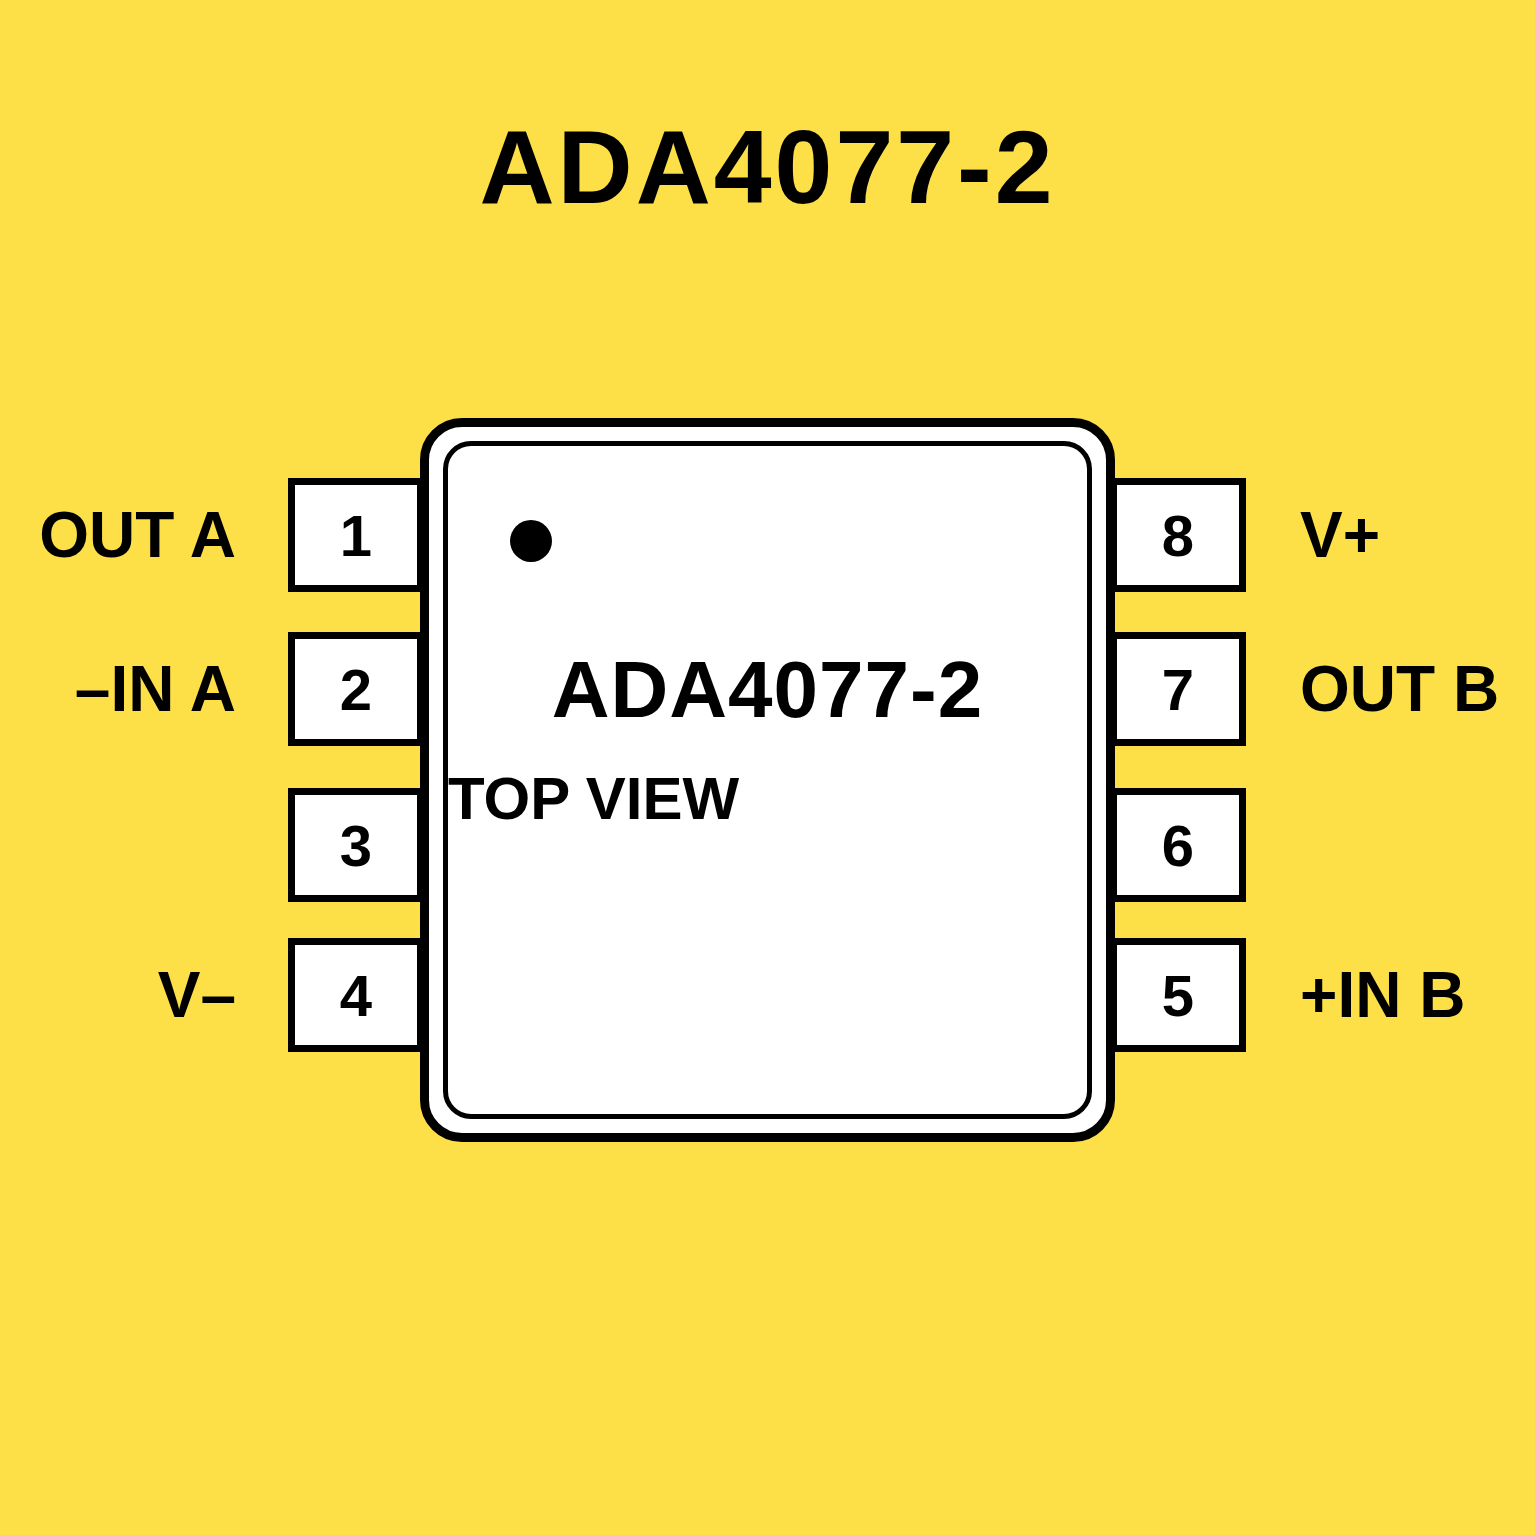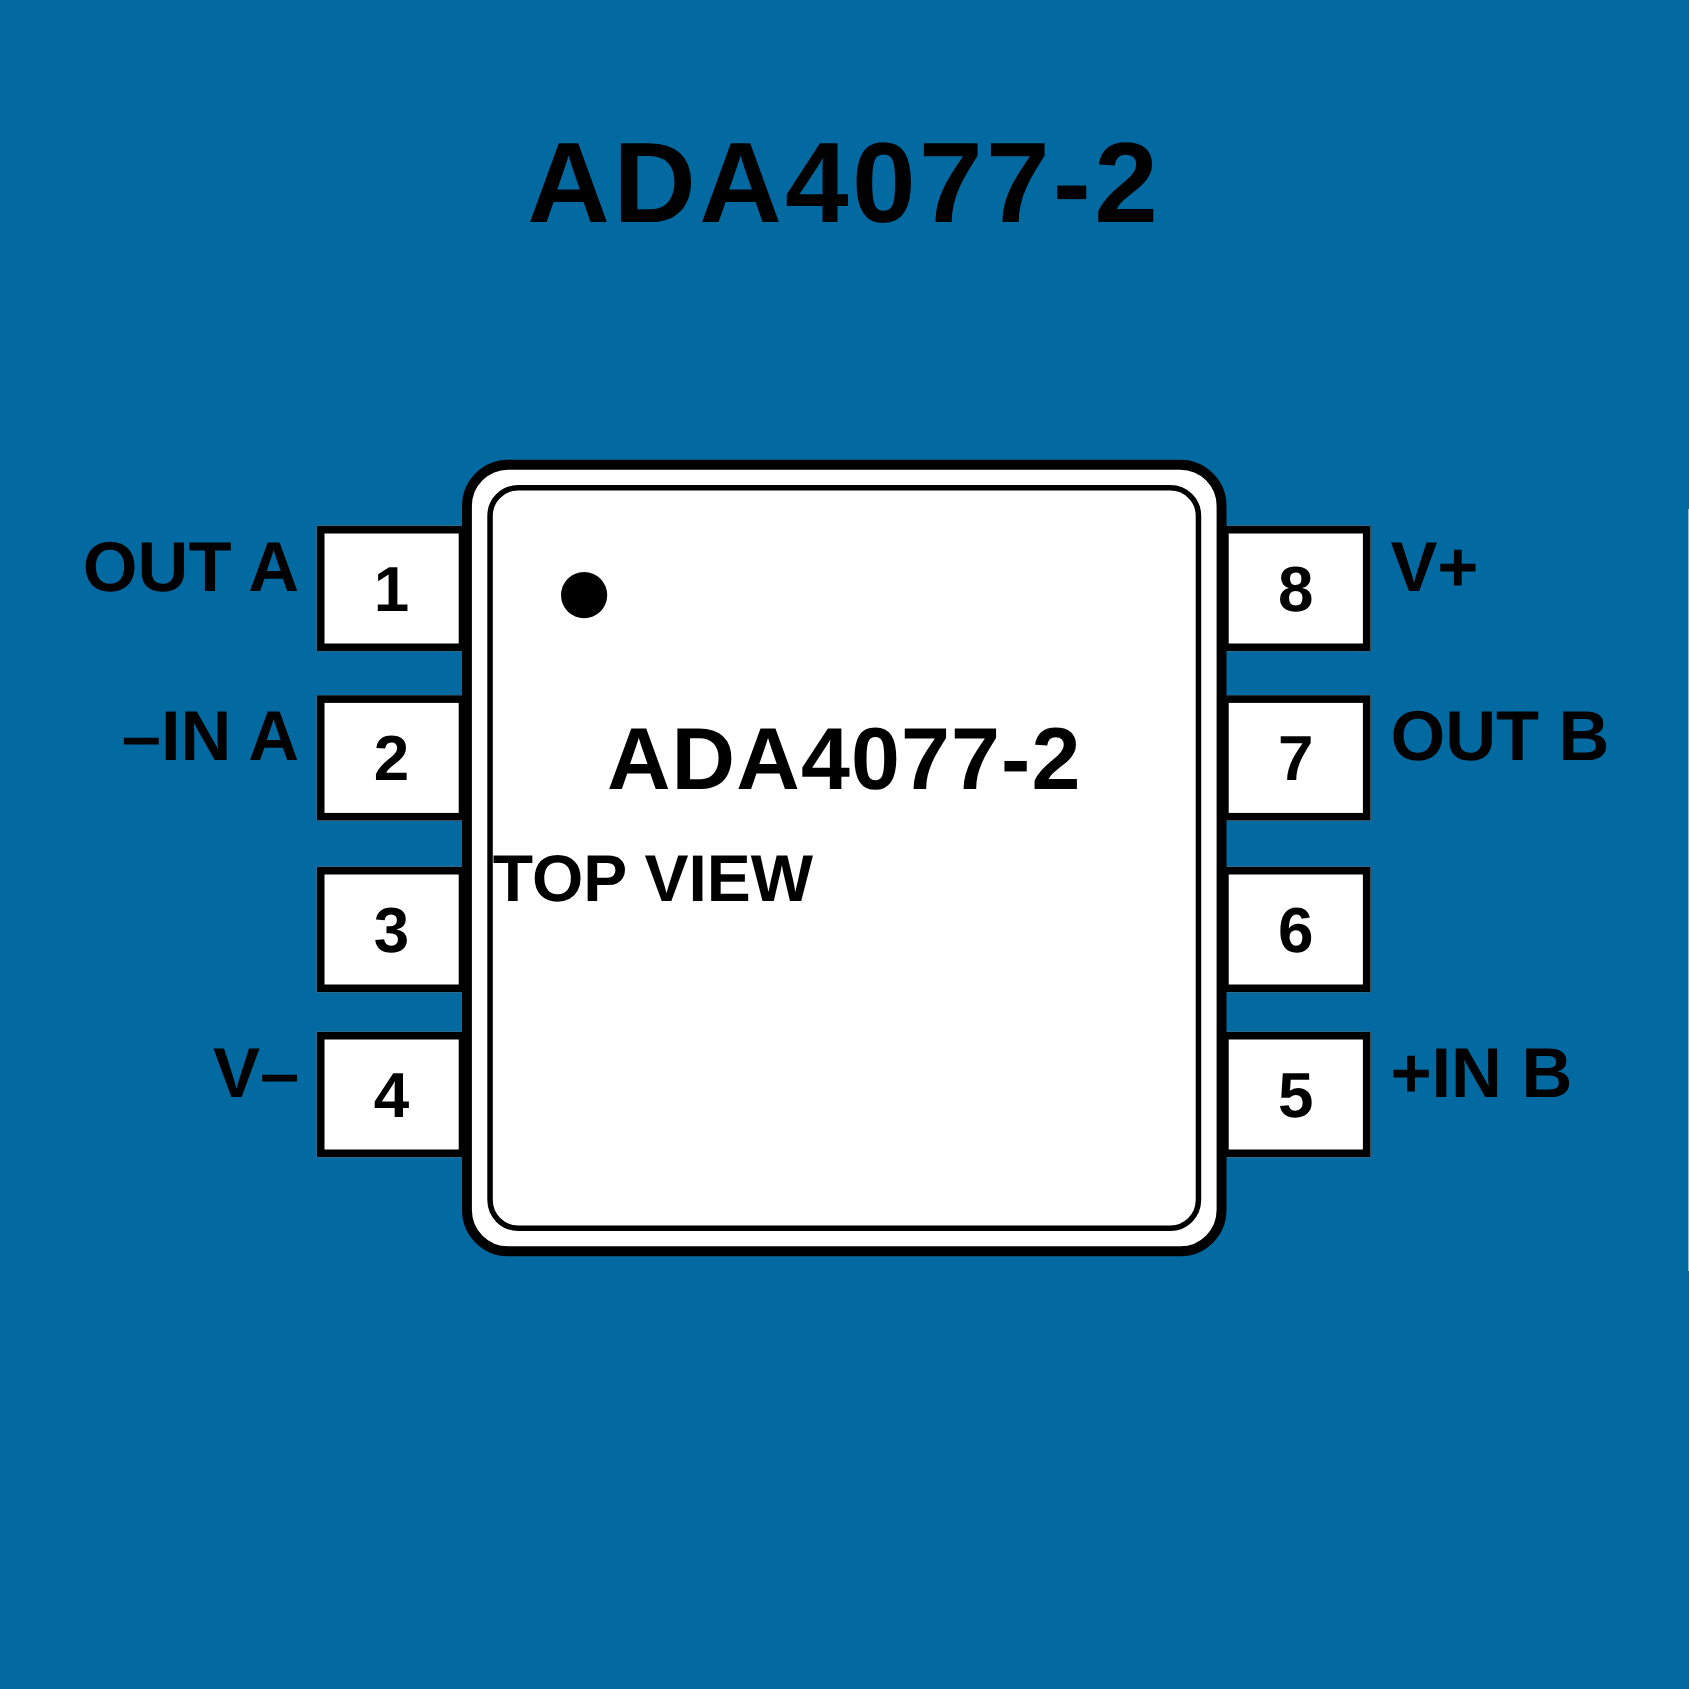--- a/index.html
+++ b/index.html
@@ -4,21 +4,21 @@
 <style>
   html, body {
     margin: 0;
     padding: 0;
     background: #ffffff;
   }
   .canvas {
     position: relative;
     width: 1535px;
     height: 1535px;
-    background: #0369a1;
+    background: #fde047;
     font-family: "Liberation Sans", sans-serif;
     color: #000000;
     overflow: hidden;
   }
 
   
   .page-title {
     position: absolute;
     top: 108px;
     left: 0;
@@ -87,22 +87,24 @@
     width: 100%;
     text-align: center;
     font-size: 60px;
     font-weight: 700;
   }
 
   
   .pin-row {
     position: absolute;
     display: flex;
+    align-items: center;
     height: 114px;
     z-index: 1;
+    gap: 36px;
   }
   .pin-row.left {
     left: 0;
     width: 424px;
     justify-content: flex-end;
   }
   .pin-row.right {
     left: 1110px;
     justify-content: flex-start;
   }

